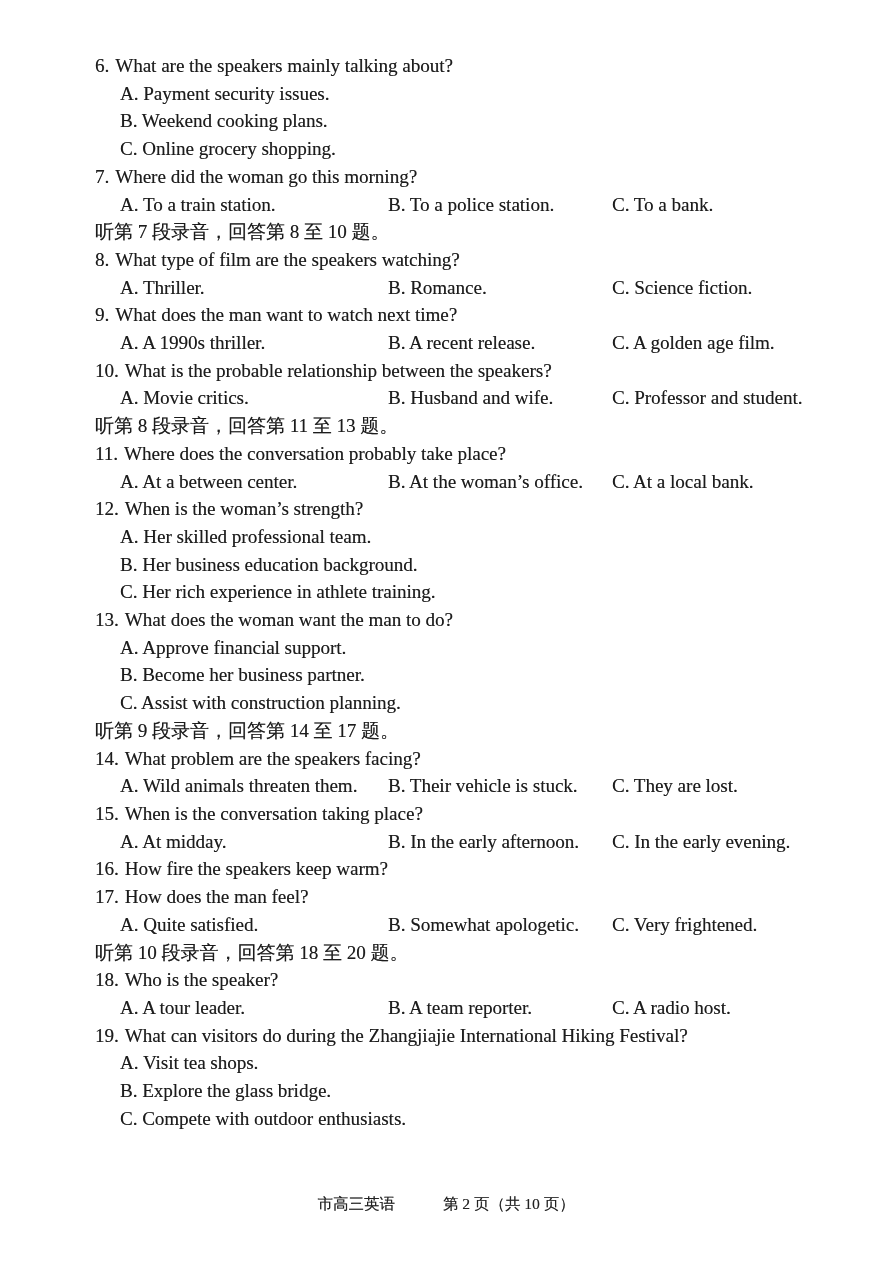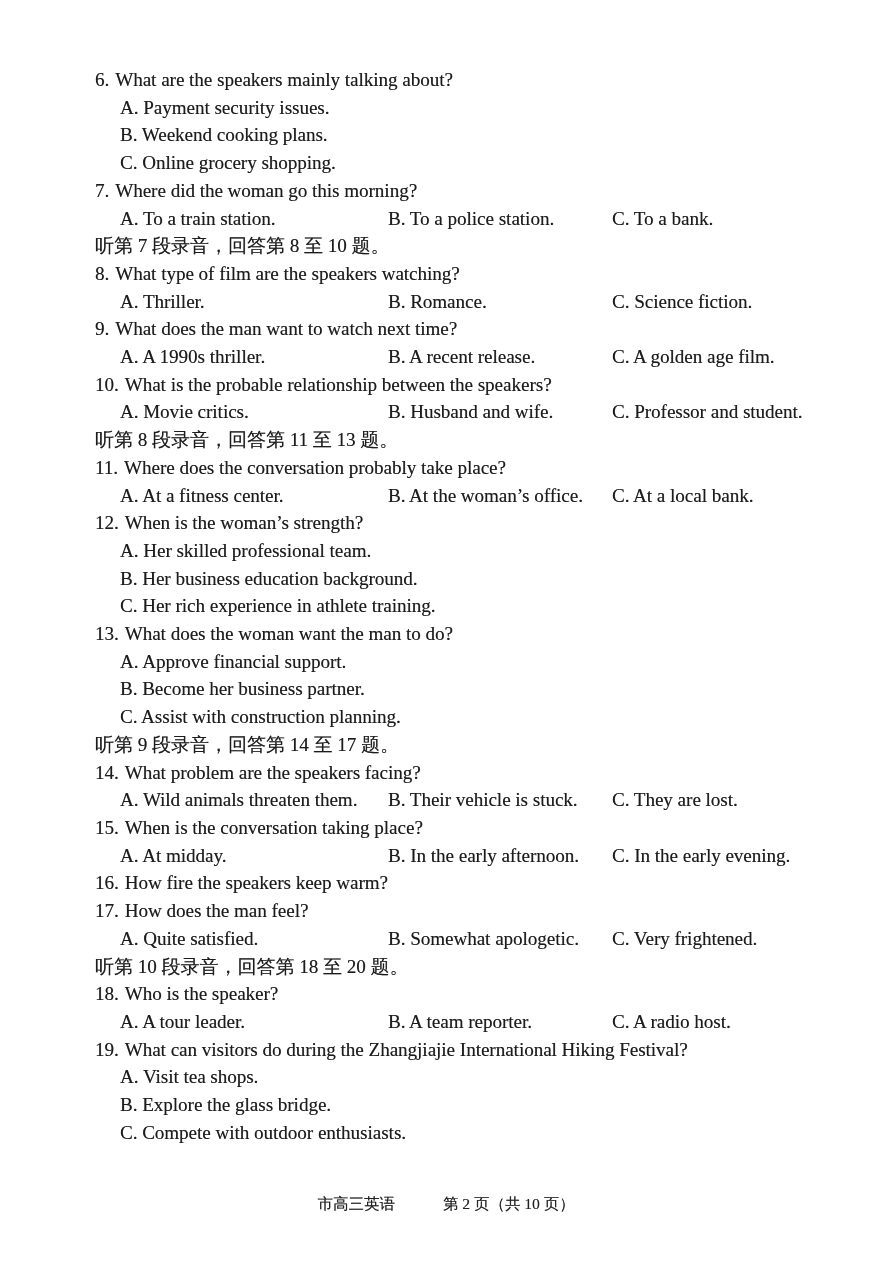--- a/index.html
+++ b/index.html
@@ -13,21 +13,21 @@
     height: 1262px;
     background: #ffffff;
     overflow: hidden;
     font-family: "Liberation Serif", "DejaVu Serif", serif;
     color: #1c1c1c;
     text-shadow: 0.25px 0 0 rgba(28,28,28,0.55);
   }
   .content {
     position: absolute;
     left: 95px;
-    top: 66px;
+    top: 52px;
     width: 760px;
     font-size: 19px;
     line-height: 27.7px;
   }
   .q-block { margin: 0; }
   .q-line { white-space: nowrap; }
   .q-num { margin-right: 6px; }
   .opts-stacked .option { padding-left: 25px; white-space: nowrap; }
   .opts-row {
     display: grid;
@@ -91,21 +91,21 @@
     <div class="opts opts-row">
           <div class="option">A. Movie critics.</div>
           <div class="option">B. Husband and wife.</div>
           <div class="option">C. Professor and student.</div>
         </div>
   </section>
       <div class="zh-line">听第 8 段录音，回答第 11 至 13 题。</div>
       <section class="q-block">
     <div class="q-line"><span class="q-num">11.</span><span class="q-text">Where does the conversation probably take place?</span></div>
     <div class="opts opts-row">
-          <div class="option">A. At a fitness center.</div>
+          <div class="option">A. At a between center.</div>
           <div class="option">B. At the woman’s office.</div>
           <div class="option">C. At a local bank.</div>
         </div>
   </section>
       <section class="q-block">
     <div class="q-line"><span class="q-num">12.</span><span class="q-text">When is the woman’s strength?</span></div>
     <div class="opts opts-stacked">
           <div class="option">A. Her skilled professional team.</div>
           <div class="option">B. Her business education background.</div>
           <div class="option">C. Her rich experience in athlete training.</div>

